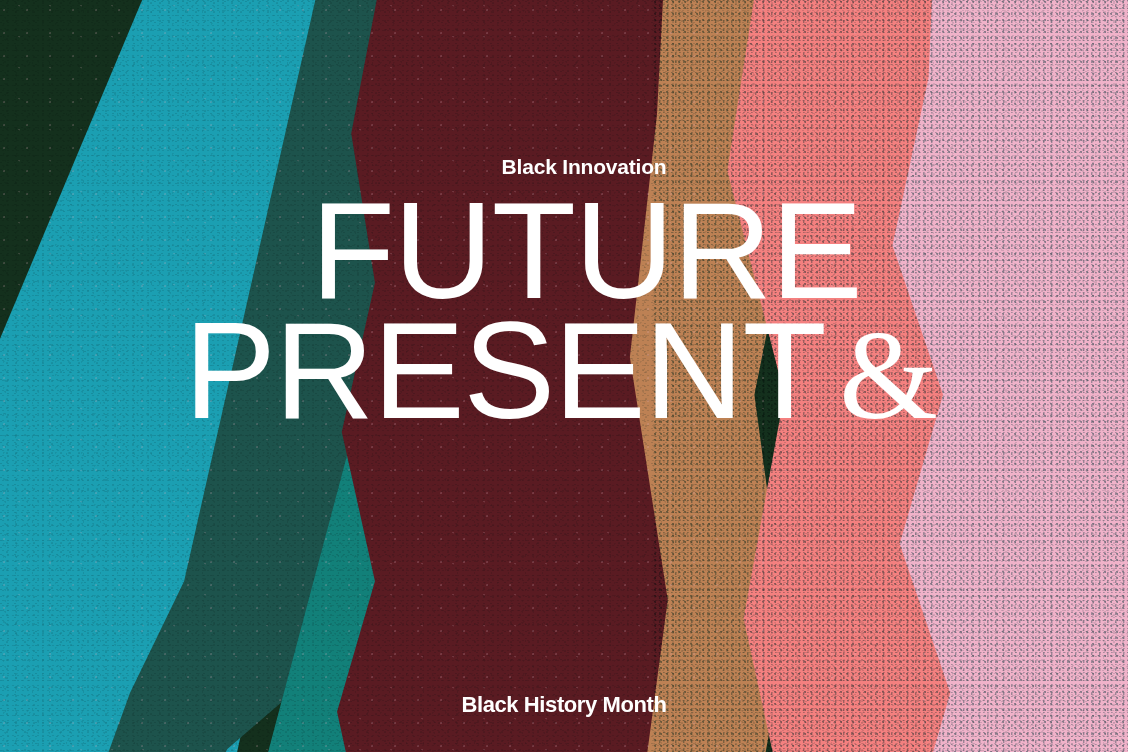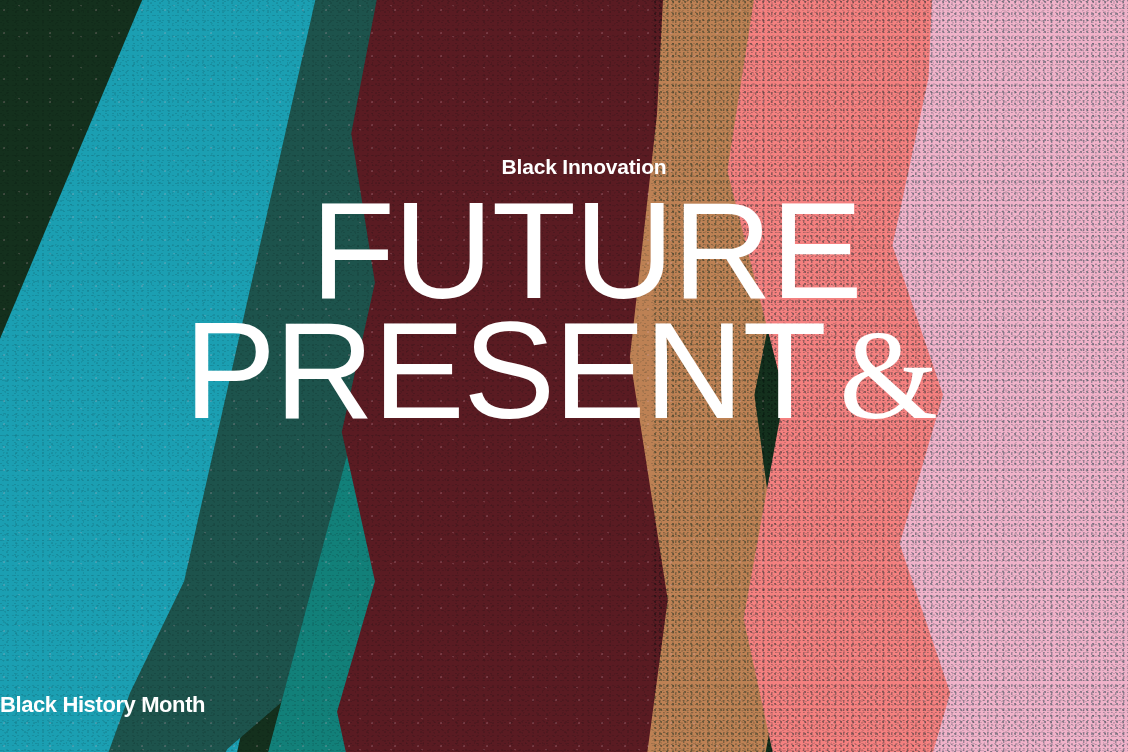--- a/index.html
+++ b/index.html
@@ -169,20 +169,21 @@
     font-size: 0.92em;
     letter-spacing: 0;
     padding-left: 14px;
   }
 
   .footer {
     position: absolute;
     bottom: 36px;
     left: 0;
     width: 100%;
+    text-align: center;
     color: #ffffff;
     font-size: 22px;
     font-weight: 700;
     letter-spacing: -0.4px;
     line-height: 1;
     z-index: 5;
   }
 </style>
 </head>
 <body>

